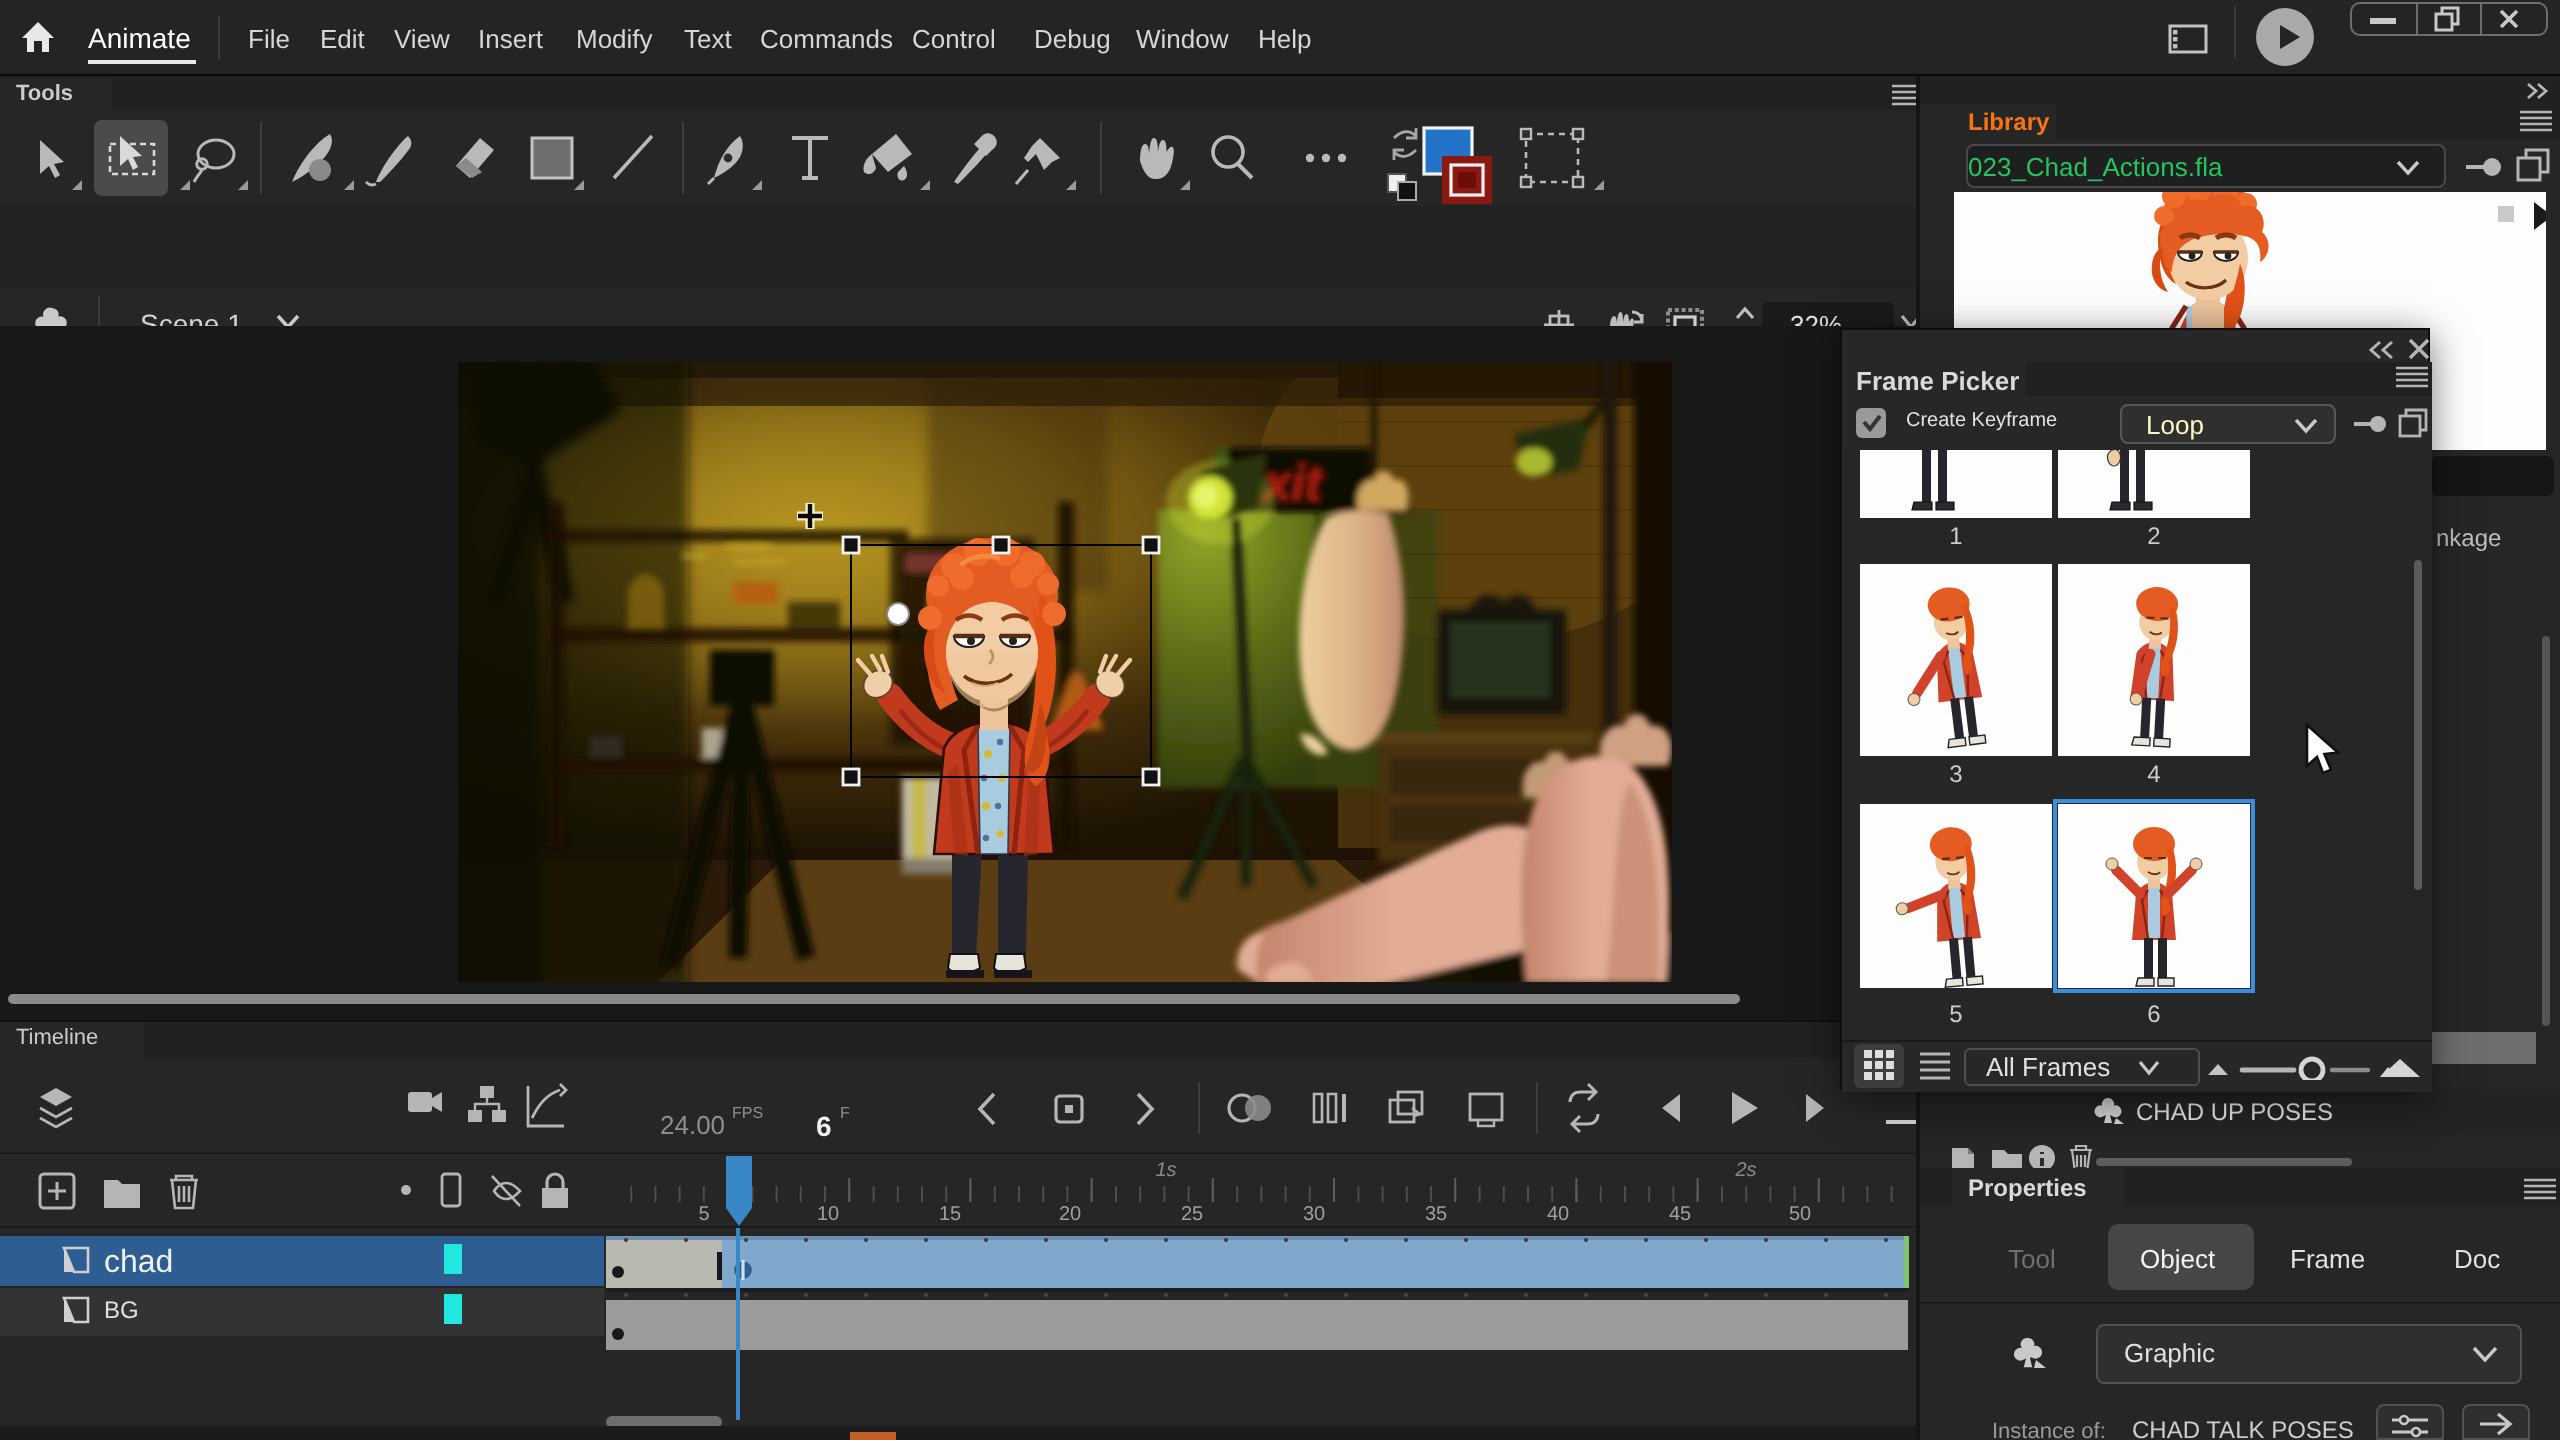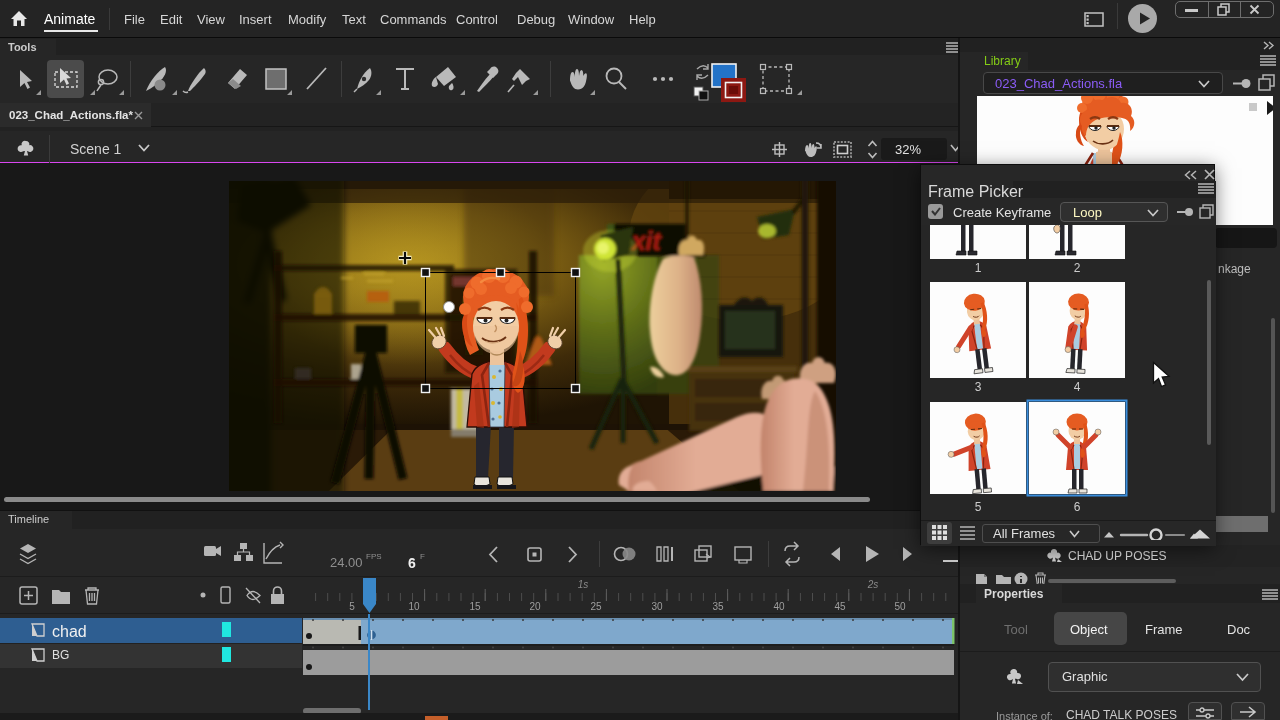--- a/index.html
+++ b/index.html
@@ -135,29 +135,22 @@
     <rect x="786.5" y="9.5" width="5" height="5" fill="#2c2c2c" stroke="#b9b9b9" stroke-width="1.2"></rect>
     <rect x="760.5" y="33.5" width="5" height="5" fill="#2c2c2c" stroke="#b9b9b9" stroke-width="1.2"></rect>
     <rect x="786.5" y="33.5" width="5" height="5" fill="#2c2c2c" stroke="#b9b9b9" stroke-width="1.2"></rect>
 
     <g fill="#9a9a9a" stroke="none">
       <path d="M36 40 l5 0 l0 -5 Z M90 40 l5 0 l0 -5 Z M119 40 l5 0 l0 -5 Z M172 40 l5 0 l0 -5 Z M287 40 l5 0 l0 -5 Z M376 40 l5 0 l0 -5 Z M460 40 l5 0 l0 -5 Z M533 40 l5 0 l0 -5 Z M590 40 l5 0 l0 -5 Z M797 40 l5 0 l0 -5 Z"></path>
     </g>
   </g>
 </svg>
 
-<div class="abs" style="left:0;top:103px;width:972px;height:24px;background:#232323;border-bottom:1px solid #161616">
-  <div class="abs" style="left:0;top:0;width:151px;height:24px;background:#2b2b2b"></div>
-  <div class="txt" style="left:9px;top:6px;font-size:11.5px;font-weight:bold;color:#e3e3e3">023_Chad_Actions.fla*</div>
-  <svg class="abs" style="left:134px;top:8px" width="9" height="9" viewBox="0 0 9 9">
-        <path d="M1 1 L8 8 M8 1 L1 8" stroke="#9a9a9a" stroke-width="1.4"></path>
-      </svg>
-</div>
-
-<div class="abs" style="left:0;top:131px;width:972px;height:36px;background:#262626;border-bottom:5px solid #d946ef">
+
+<div class="abs" style="left:0;top:144px;width:972px;height:36px;background:#262626;border-bottom:5px solid #d946ef">
   <svg class="abs" style="left:16px;top:8px" width="20" height="20" viewBox="0 0 20 20">
         <path d="M10 2 a3.4 3.4 0 0 1 3.3 4.2 a3.4 3.4 0 1 1 -1.4 6 L11 12 l1.2 4.5 h-4.4 L9 12 l-1.9 0.3 a3.4 3.4 0 1 1 -1.4 -6 A3.4 3.4 0 0 1 10 2 Z" fill="#c9c9c9"></path>
       </svg>
 
   <div class="abs" style="left:49px;top:4px;width:1px;height:28px;background:#3b3b3b"></div>
   <div class="txt" style="left:70px;top:10px;font-size:14px;color:#d2d2d2">Scene 1</div>
   <svg class="abs" style="left:138px;top:13px" width="12" height="8" viewBox="0 0 12 8">
         <path d="M1 1 L6 6.5 L11 1" stroke="#c9c9c9" stroke-width="1.8" fill="none"></path>
       </svg>
 
@@ -587,28 +580,28 @@
 </div>
 
 <div class="abs" style="left:958px;top:38px;width:322px;height:682px;background:#262626;border-left:2px solid #151515">
 
   <div class="abs" style="left:0;top:0;width:322px;height:14px;background:#212121"></div>
   <svg class="abs" style="left:303px;top:3px" width="12" height="9" viewBox="0 0 12 9">
         <path d="M1 1 l4 3.5 l-4 3.5 M6 1 l4 3.5 l-4 3.5" stroke="#b5b5b5" stroke-width="1.4" fill="none"></path>
       </svg>
   <div class="abs" style="left:0;top:14px;width:322px;height:18px;background:#212121"></div>
   <div class="abs" style="left:0;top:14px;width:68px;height:18px;background:#262626"></div>
-  <div class="txt" style="left:24px;top:16px;font-size:12px;font-weight:normal;color:#84cc16">Library</div>
+  <div class="txt" style="left:24px;top:16px;font-size:12px;font-weight:bold;color:#f97316">Library</div>
   <svg class="abs" style="left:300px;top:17px" width="16" height="11" viewBox="0 0 16 11">
         <path d="M0 1h16M0 4h16M0 7h16M0 10h16" stroke="#b5b5b5" stroke-width="1.3"></path>
       </svg>
 
   <div class="abs" style="left:0;top:32px;width:322px;height:26px;background:#262626"></div>
   <div class="abs" style="left:23px;top:34px;width:240px;height:22px;background:#1f1f1f;border:1px solid #484848;border-radius:4px"></div>
-  <div class="txt" style="left:35px;top:38px;font-size:13px;color:#8b5cf6">023_Chad_Actions.fla</div>
+  <div class="txt" style="left:24px;top:38px;font-size:13px;color:#22c55e">023_Chad_Actions.fla</div>
   <svg class="abs" style="left:238px;top:42px" width="12" height="8" viewBox="0 0 12 8">
         <path d="M1 1 L6 6.5 L11 1" stroke="#c9c9c9" stroke-width="1.7" fill="none"></path>
       </svg>
   <svg class="abs" style="left:272px;top:40px" width="20" height="11" viewBox="0 0 20 11">
         <path d="M1 5.5 h10" stroke="#b5b5b5" stroke-width="2"></path>
         <circle cx="14" cy="5.5" r="4.5" fill="#b5b5b5"></circle>
       </svg>
   <svg class="abs" style="left:298px;top:36px" width="17" height="17" viewBox="0 0 17 17">
         <rect x="1" y="5" width="11" height="11" fill="none" stroke="#b5b5b5" stroke-width="1.5"></rect>
         <path d="M5 5 V1 H16 V12 H12" fill="none" stroke="#b5b5b5" stroke-width="1.5"></path>
@@ -736,31 +729,31 @@
 <div class="abs" style="left:920px;top:164px;width:295px;height:381px;background:#272727;border:1px solid #0e0e0e;box-shadow:0 4px 18px rgba(0,0,0,.55)">
 
   <svg class="abs" style="left:263px;top:5px" width="13" height="10" viewBox="0 0 13 10">
         <path d="M6 1 l-4.5 4 l4.5 4 M12 1 l-4.5 4 l4.5 4" stroke="#b5b5b5" stroke-width="1.5" fill="none"></path>
       </svg>
   <svg class="abs" style="left:283px;top:4px" width="11" height="11" viewBox="0 0 11 11">
         <path d="M1 1 l9 9 M10 1 l-9 9" stroke="#b5b5b5" stroke-width="1.7"></path>
       </svg>
   <div class="abs" style="left:0;top:16px;width:295px;height:17px;background:#212121"></div>
   <div class="abs" style="left:0;top:16px;width:92px;height:17px;background:#272727"></div>
-  <div class="txt" style="left:7px;top:18px;font-size:16px;font-weight:normal;color:#d9d9d9">Frame Picker</div>
+  <div class="txt" style="left:7px;top:18px;font-size:13px;font-weight:bold;color:#d9d9d9">Frame Picker</div>
   <svg class="abs" style="left:277px;top:18px" width="16" height="11" viewBox="0 0 16 11">
         <path d="M0 1h16M0 4h16M0 7h16M0 10h16" stroke="#b5b5b5" stroke-width="1.3"></path>
       </svg>
 
   <div class="abs" style="left:0;top:33px;width:295px;height:27px;background:#272727"></div>
   <div class="abs" style="left:7px;top:39px;width:15px;height:15px;background:#9a9a9a;border-radius:3px"></div>
   <svg class="abs" style="left:10px;top:42px" width="10" height="9" viewBox="0 0 10 9">
         <path d="M1 4 l3 3.5 L9 1" stroke="#333" stroke-width="2" fill="none"></path>
       </svg>
-  <div class="txt" style="left:32px;top:40px;font-size:13px;color:#e2e2e2">Create Keyframe</div>
+  <div class="txt" style="left:32px;top:40px;font-size:10px;color:#e2e2e2">Create Keyframe</div>
   <div class="abs" style="left:139px;top:37px;width:108px;height:20px;background:#2f2f2f;border:1px solid #565656;border-radius:4px"></div>
   <div class="txt" style="left:152px;top:40px;font-size:13px;color:#fef9c3">Loop</div>
   <svg class="abs" style="left:226px;top:44px" width="12" height="8" viewBox="0 0 12 8">
         <path d="M1 1 L6 6.5 L11 1" stroke="#c9c9c9" stroke-width="1.7" fill="none"></path>
       </svg>
   <svg class="abs" style="left:255px;top:42px" width="18" height="10" viewBox="0 0 18 10">
         <path d="M1 5 h9" stroke="#b5b5b5" stroke-width="2"></path>
         <circle cx="13" cy="5" r="4" fill="#b5b5b5"></circle>
       </svg>
   <svg class="abs" style="left:278px;top:39px" width="15" height="15" viewBox="0 0 15 15">

